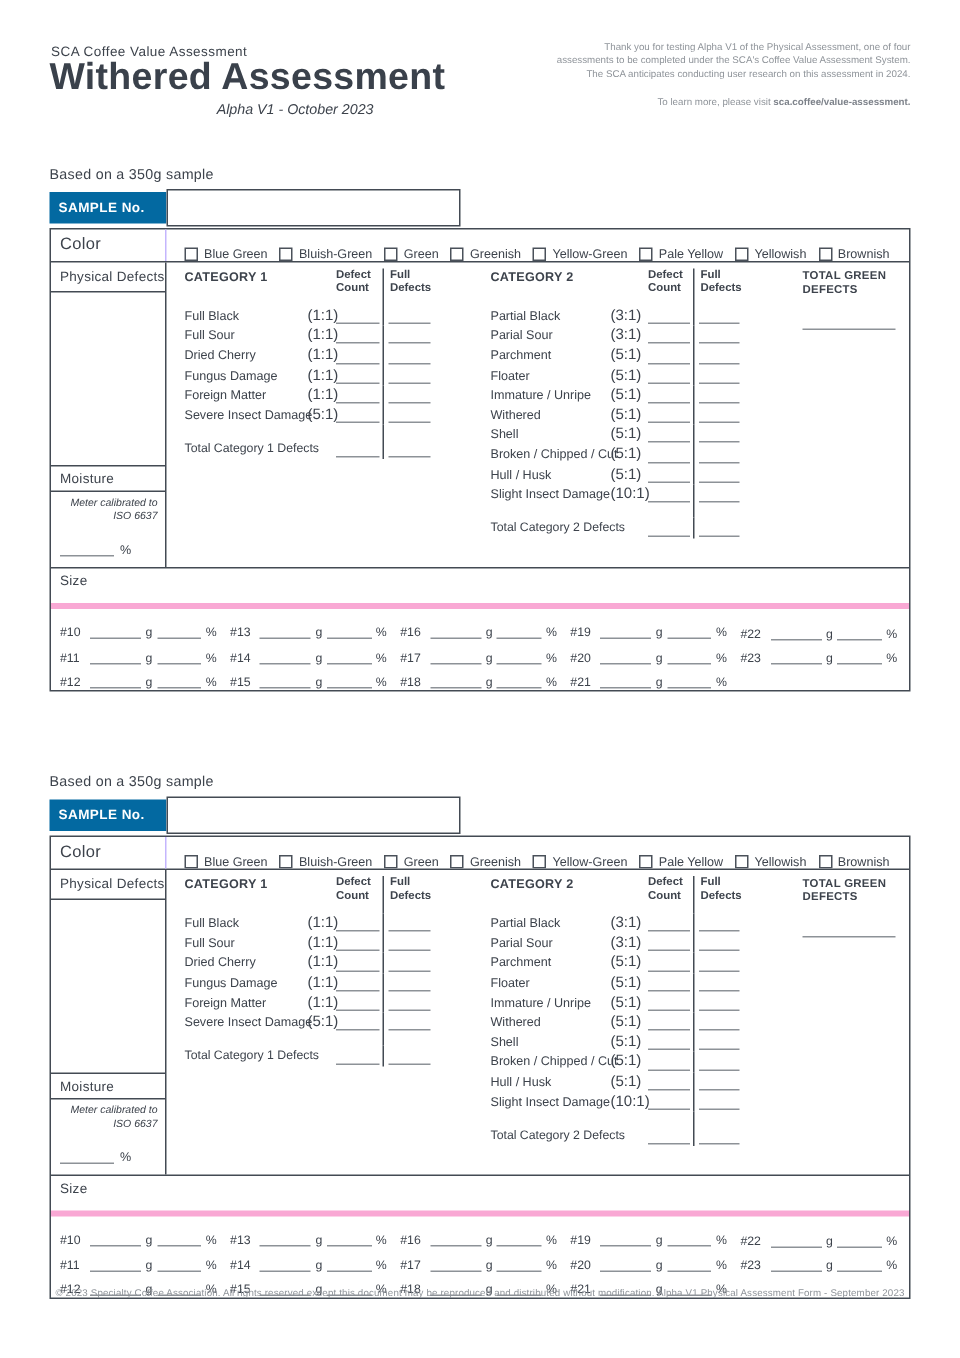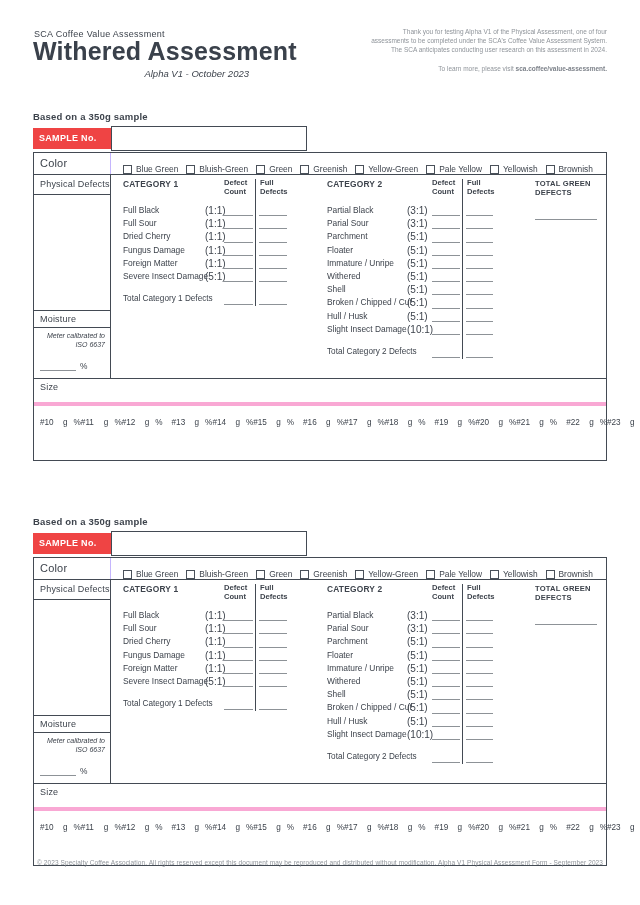--- a/index.html
+++ b/index.html
@@ -11,23 +11,23 @@
   .eyebrow{position:absolute;left:34px;top:29px;font-size:9px;letter-spacing:.3px;color:#3d434c}
   .title{position:absolute;left:33px;top:37px;font-size:25px;font-weight:700;letter-spacing:.2px;color:#3a414b}
   .subtitle{position:absolute;left:33px;top:68px;width:216px;text-align:right;font-style:italic;font-size:9.5px;color:#3d434c}
   .note{position:absolute;top:27px;right:33px;width:242px;text-align:right;font-size:6.5px;line-height:9px;color:#8f949a}
   .note2{margin-top:10px}
   .note2 b{color:#7d828a}
   
   #forms section.form{position:absolute;left:33px;width:574px}
   #forms section.form:nth-of-type(1){top:111px}
   #forms section.form:nth-of-type(2){top:516px}
-  .bh{font-size:9.5px;font-weight:700;letter-spacing:.2px}
+  .bh{font-size:9.5px;font-weight:400;letter-spacing:.2px}
   .sample-row{position:absolute;top:15px;left:0;display:flex}
-  .sample-label{width:78px;height:21px;margin-top:2px;background:#ef4444;color:#fff;font-size:9px;font-weight:700;line-height:21px;padding-left:6px;box-sizing:border-box;letter-spacing:.3px}
+  .sample-label{width:78px;height:21px;margin-top:2px;background:#0369a1;color:#fff;font-size:9px;font-weight:700;line-height:21px;padding-left:6px;box-sizing:border-box;letter-spacing:.3px}
   .sample-input{width:196px;height:25px;border:1.2px solid #434a53;background:#fff;box-sizing:border-box}
   .mainbox{position:absolute;top:41px;left:0;width:574px;border:1.2px solid #434a53;box-sizing:border-box;background:#fff}
   
   .color-row{height:21px;border-bottom:1px solid #434a53;display:flex}
   .rowlabel{width:77px;border-right:1px solid #c4b5fd;box-sizing:border-box;font-size:11px;line-height:20px;padding-left:6px;letter-spacing:.2px;flex:none}
   .color-opts{flex:1;display:flex;align-items:flex-end;justify-content:space-between;padding:0 13px 0 12px}
   .copt{display:flex;align-items:center;font-size:8.4px;white-space:nowrap}
   .cbox{width:7px;height:7px;border:1px solid #4a515a;margin-right:4px;flex:none;background:#fff}
   
   .defects-row{height:203px;display:flex;position:relative}
@@ -58,21 +58,21 @@
   .g1{width:calc(var(--wn) + var(--wr) + var(--wc))}
   .g2{width:var(--wf);border-left:1px solid #434a53;box-sizing:border-box}
   .ctotal{display:flex;height:14px}
   .ct-l{width:calc(var(--wn) + var(--wr));font-size:8.2px;font-weight:400;padding-right:5px;box-sizing:border-box;line-height:14px;white-space:nowrap}
   .tgreen{position:absolute;left:424px;top:4px;width:64px}
   .tg-t{font-size:7.6px;font-weight:700;line-height:9px;letter-spacing:.2px}
   .tg-line{margin-top:22px;width:62px;height:0;border-bottom:1px solid #8d9297}
   
   .size-head{height:28px;border-top:1.2px solid #434a53;border-bottom:4px solid #f9a8d4;font-size:9px;line-height:16px;padding-left:6px;box-sizing:border-box;letter-spacing:.2px}
   .size-data{height:54px;display:flex;padding:5px 8px 0 6px;box-sizing:border-box;gap:9px}
-  .size-col{flex:1;display:flex;}
+  .size-col{flex:1;display:flex;flex-direction:column}
   .sentry{display:flex;height:15.5px;align-items:flex-end;font-size:8.2px;padding-bottom:1px}
   .s-label{width:17px;flex:none}
   .s-l1{flex:1.15;border-bottom:1px solid #8d9297;height:9px;margin:0 3px}
   .s-l2{flex:1;border-bottom:1px solid #8d9297;height:9px;margin:0 3px}
   .s-unit{flex:none}
   
   .footer{position:absolute;left:0;right:0;top:859px;text-align:center;font-size:6.5px;color:#8f949a;letter-spacing:.1px}
 </style>
 </head>
 <body>

